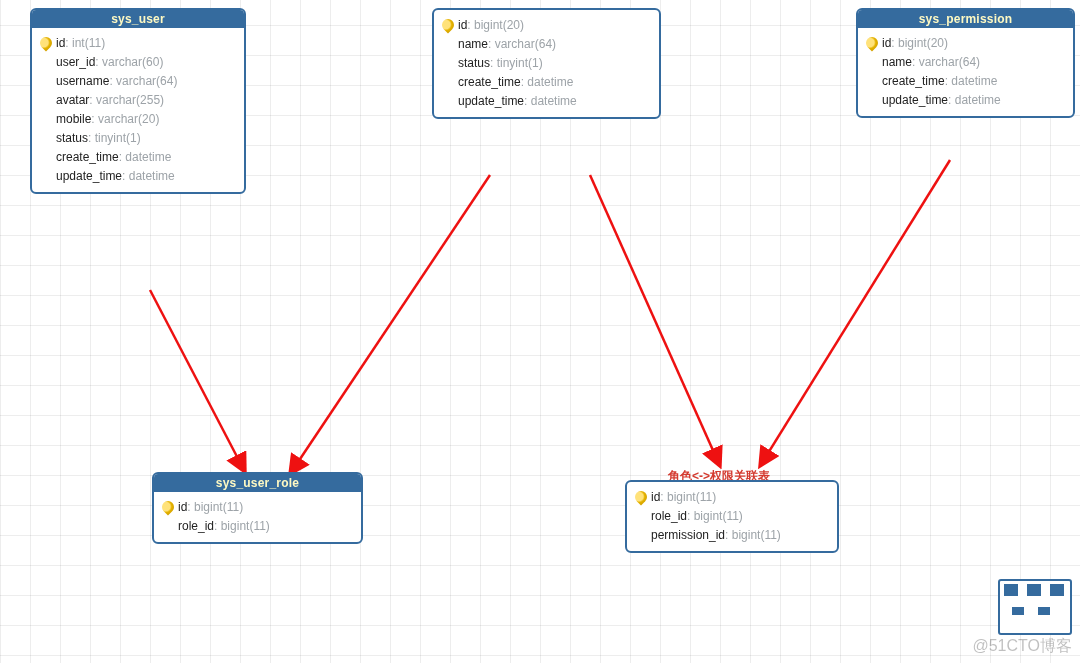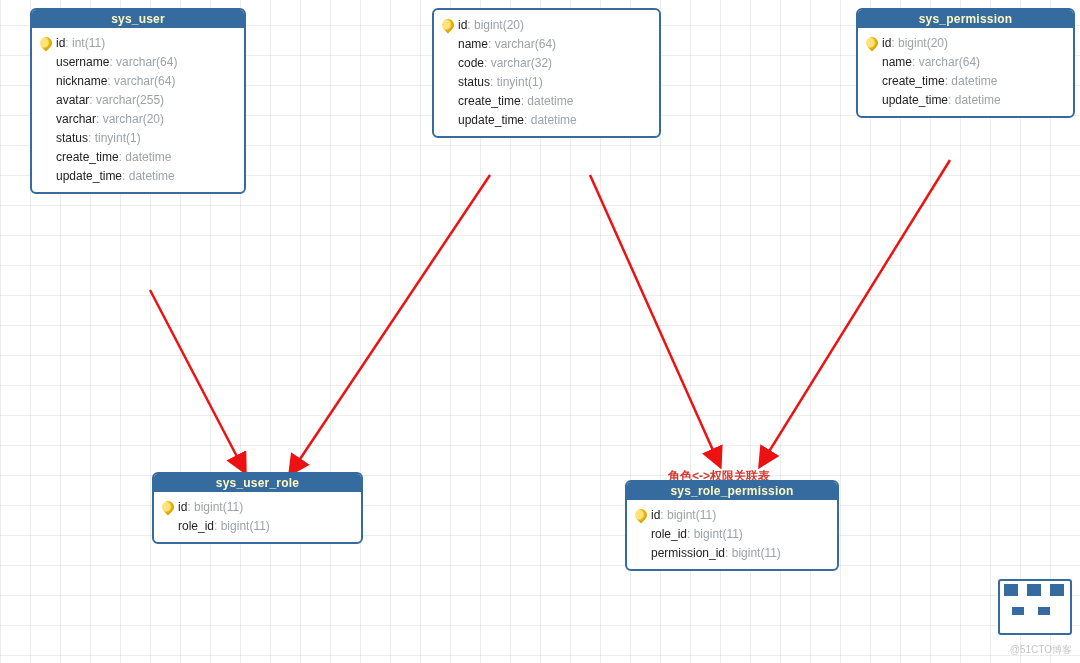--- a/index.html
+++ b/index.html
@@ -14,21 +14,21 @@
 .entity-header{background:#356b9e;color:#fef9c3;text-align:center;font-size:12px;height:18px;line-height:18px;font-weight:600;letter-spacing:.2px}
 .entity-body{padding:6px 6px 6px 6px}
 .field{font-size:12px;line-height:19px;color:#444;white-space:nowrap;padding-left:18px;position:relative}
 .field .name{color:#222}
 .field .type{color:#9da3a8}
 .field.pk::before{content:"";position:absolute;left:2px;top:3px;width:12px;height:12px;
   background:radial-gradient(circle at 40% 35%, #ffe27a 0 40%, #e4b200 55%, #c79500 100%);
   border-radius:50% 50% 50% 0;transform:rotate(-45deg)}
 .label{position:absolute;font-size:12px;color:#d43a2f;font-weight:600;white-space:nowrap}
 svg.arrows{position:absolute;left:0;top:0;width:1080px;height:663px;pointer-events:none}
-.watermark{position:absolute;right:8px;bottom:6px;font-size:10px;color:rgba(0,0,0,0.25)}
+.watermark{position:absolute;right:8px;bottom:6px;font-size:16px;color:rgba(0,0,0,0.25)}
 .thumb{position:absolute;right:8px;bottom:28px;width:70px;height:52px;border:2px solid #356b9e;border-radius:3px;background:#fff}
 .thumb .b{position:absolute;background:#356b9e}
 .thumb .s{position:absolute;background:#356b9e}
 </style>
 </head>
 <body>
 
 <div class="canvas">
 
   <svg class="arrows">
@@ -46,35 +46,34 @@
   <span class="label" style="left:198px;top:10px">用户表</span>
   <span class="label" style="left:588px;top:10px">角色表</span>
   <span class="label" style="left:1028px;top:10px">权限表</span>
   <span class="label" style="left:196px;top:500px">用户&lt;-&gt;角色关联表</span>
   <span class="label" style="left:668px;top:468px">角色&lt;-&gt;权限关联表</span>
 
   <div class="entity" style="left:30px;top:8px;width:212px">
     <div class="entity-header">sys_user</div>
     <div class="entity-body">
         <div class="field pk"><span class="name">id</span><span class="type">: int(11)</span></div>
+        <div class="field"><span class="name">user_id</span><span class="type">: varchar(60)</span></div>
         <div class="field"><span class="name">username</span><span class="type">: varchar(64)</span></div>
-        <div class="field"><span class="name">nickname</span><span class="type">: varchar(64)</span></div>
         <div class="field"><span class="name">avatar</span><span class="type">: varchar(255)</span></div>
-        <div class="field"><span class="name">varchar</span><span class="type">: varchar(20)</span></div>
+        <div class="field"><span class="name">mobile</span><span class="type">: varchar(20)</span></div>
         <div class="field"><span class="name">status</span><span class="type">: tinyint(1)</span></div>
         <div class="field"><span class="name">create_time</span><span class="type">: datetime</span></div>
         <div class="field"><span class="name">update_time</span><span class="type">: datetime</span></div>
       </div>
   </div>
 
   <div class="entity" style="left:432px;top:8px;width:225px">
     <div class="entity-body">
         <div class="field pk"><span class="name">id</span><span class="type">: bigint(20)</span></div>
         <div class="field"><span class="name">name</span><span class="type">: varchar(64)</span></div>
-        <div class="field"><span class="name">code</span><span class="type">: varchar(32)</span></div>
         <div class="field"><span class="name">status</span><span class="type">: tinyint(1)</span></div>
         <div class="field"><span class="name">create_time</span><span class="type">: datetime</span></div>
         <div class="field"><span class="name">update_time</span><span class="type">: datetime</span></div>
       </div>
   </div>
 
   <div class="entity" style="left:856px;top:8px;width:215px">
     <div class="entity-header">sys_permission</div>
     <div class="entity-body">
         <div class="field pk"><span class="name">id</span><span class="type">: bigint(20)</span></div>
@@ -86,21 +85,20 @@
 
   <div class="entity" style="left:152px;top:472px;width:207px">
     <div class="entity-header">sys_user_role</div>
     <div class="entity-body">
         <div class="field pk"><span class="name">id</span><span class="type">: bigint(11)</span></div>
         <div class="field"><span class="name">role_id</span><span class="type">: bigint(11)</span></div>
       </div>
   </div>
 
   <div class="entity" style="left:625px;top:480px;width:210px">
-    <div class="entity-header">sys_role_permission</div>
     <div class="entity-body">
         <div class="field pk"><span class="name">id</span><span class="type">: bigint(11)</span></div>
         <div class="field"><span class="name">role_id</span><span class="type">: bigint(11)</span></div>
         <div class="field"><span class="name">permission_id</span><span class="type">: bigint(11)</span></div>
       </div>
   </div>
 
   <div class="thumb">
     <div class="b" style="left:4px;top:3px;width:14px;height:12px"></div>
     <div class="b" style="left:27px;top:3px;width:14px;height:12px"></div>

